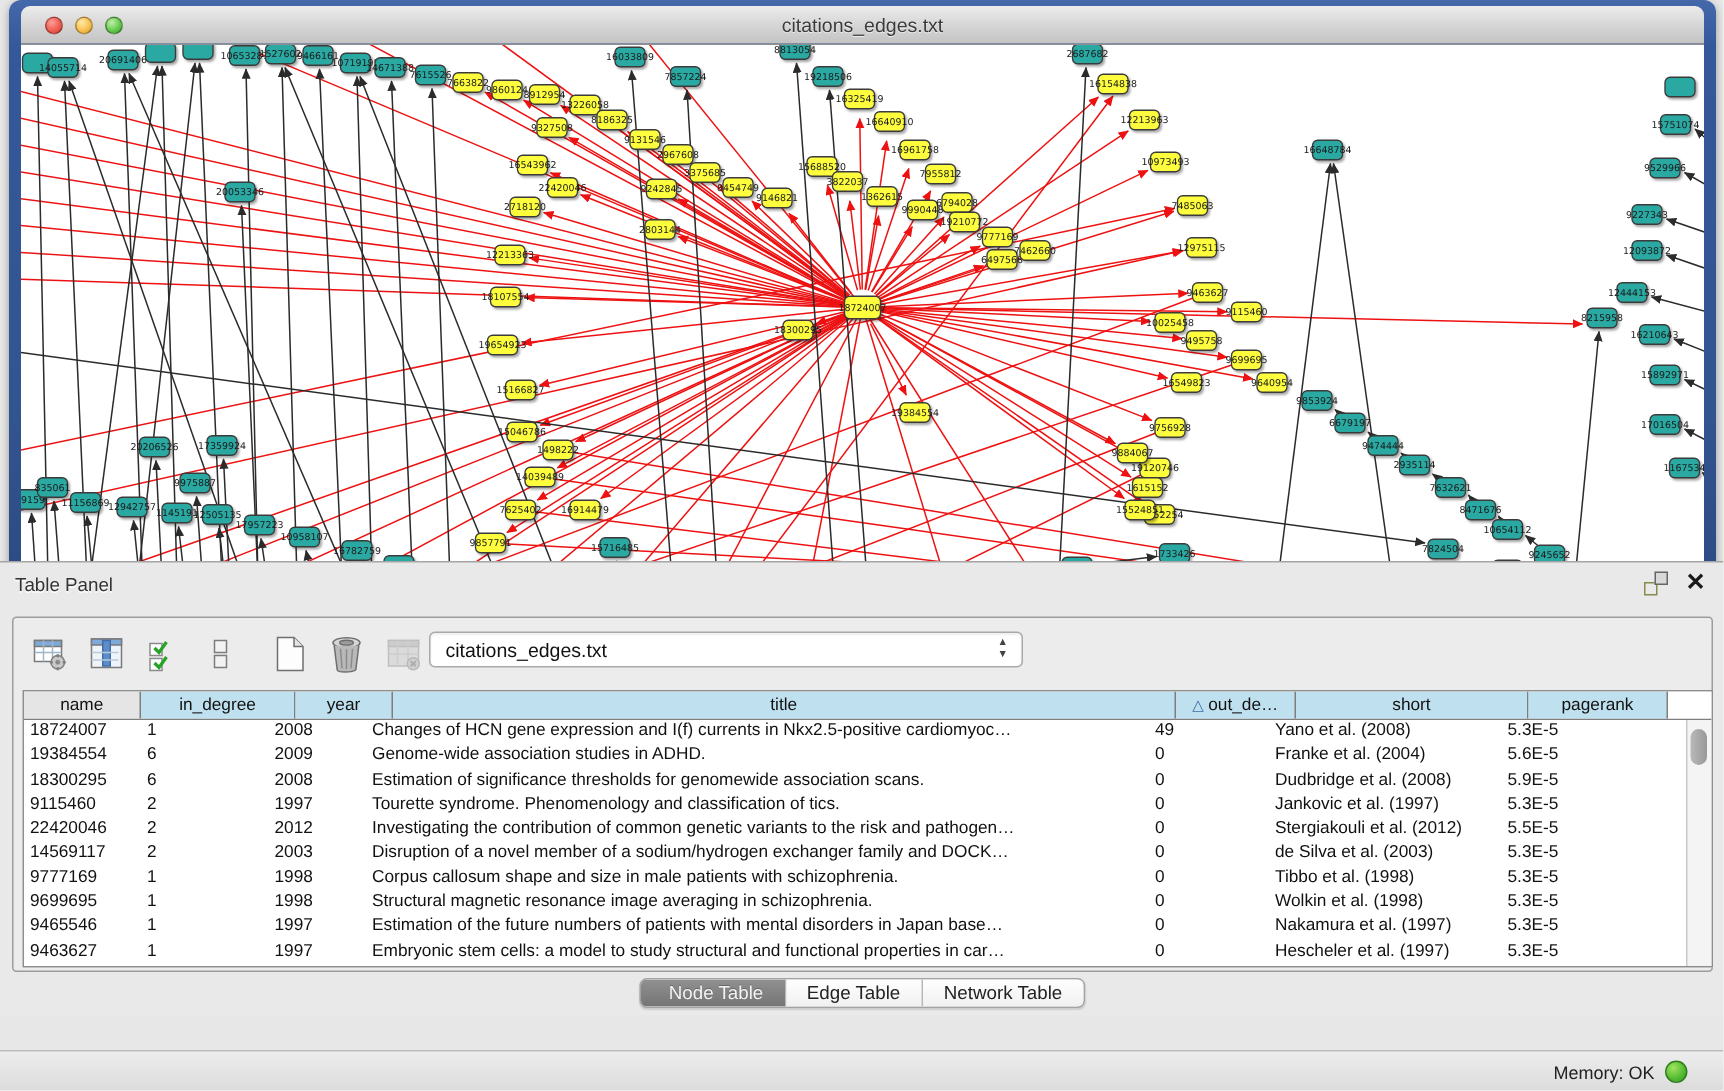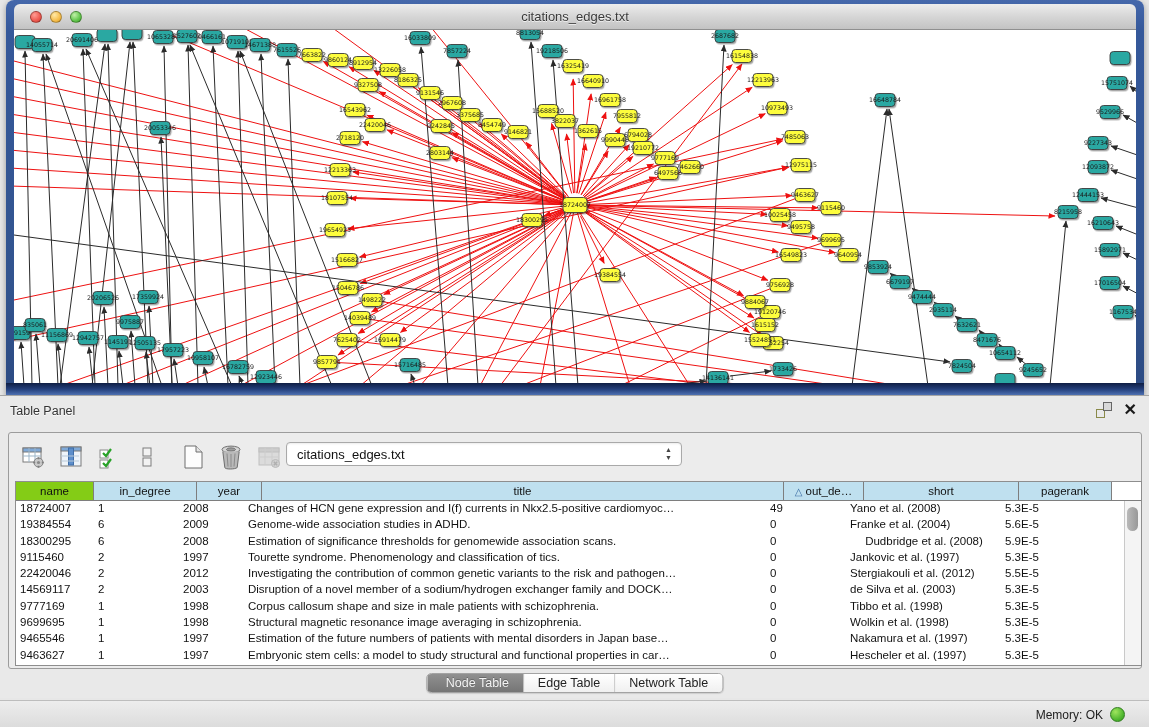--- a/index.html
+++ b/index.html
@@ -19,21 +19,21 @@
     font-size:13px; color:#3a3a3a; text-shadow:0 1px 0 rgba(255,255,255,.7); }
   .lights { position:absolute; left:16px; top:7px; display:flex; gap:8px; }
   .light { width:12px; height:12px; border-radius:50%; border:1px solid rgba(0,0,0,.3); }
   .light.red    { background:radial-gradient(circle at 35% 30%, #ff9d94, #ee5a50 60%, #c93f35); }
   .light.yellow { background:radial-gradient(circle at 35% 30%, #ffe9a8, #f6bd4b 60%, #d59a2b); }
   .light.green  { background:radial-gradient(circle at 35% 30%, #c0f0a8, #62c64c 60%, #3f9c2e); }
   .canvas { position:absolute; left:8px; top:30px; right:8px; bottom:14px; background:#ffffff; overflow:hidden; }
   .canvas svg { display:block; }
 
   
-  .table-panel { position:absolute; left:0; top:395px; width:1149px; height:303px;
+  .table-panel { position:absolute; left:0; top:374px; width:1149px; height:303px;
     background:#e9e9e9; border-top:1px solid #a5a5a5; }
   .panel-title { position:absolute; left:10px; top:8px; font-size:12.5px; color:#333;
     text-shadow:0 1px 0 rgba(255,255,255,.8); }
   .panel-buttons { position:absolute; right:12px; top:6px; display:flex; gap:12px; align-items:center; }
   .float-icon { position:relative; width:16px; height:16px; }
   .float-icon .sq1 { position:absolute; left:0; bottom:0; width:9px; height:9px; border:1.5px solid #8a8a4a; background:#e9e9e9; }
   .float-icon .sq2 { position:absolute; right:0; top:0; width:9px; height:9px; border:1.5px solid #666; background:#d8d8d8; }
   .close-icon { font-size:16px; font-weight:bold; color:#1a1a1a; line-height:16px; cursor:default; }
 
   .tools-container { position:absolute; left:8px; top:36px; width:1134px; height:237px;
@@ -44,21 +44,21 @@
   .network-select { position:absolute; left:277px; top:9px; width:396px; height:24px; background:#fff;
     border:1px solid #a9a9a9; border-radius:4px; font-size:13px; color:#111;
     display:flex; align-items:center; padding-left:10px; box-shadow:inset 0 1px 2px rgba(0,0,0,.08); }
   .select-arrows { position:absolute; right:9px; top:3px; font-size:7px; color:#444; line-height:8px; text-align:center; }
 
   .data-table { position:absolute; left:6px; top:48px; width:1127px; height:185px;
     border:1px solid #8e8e8e; background:#fff; overflow:hidden; }
   .thead { display:flex; height:19px; border-bottom:1px solid #7e7e7e; }
   .th { background:#bfe0ef; border-right:1px solid #7e7e7e; font-size:11.5px; color:#111;
     display:flex; align-items:center; justify-content:center; overflow:hidden; white-space:nowrap; }
-  .th.key { background:#84cc16; }
+  .th.key { background:#e5e5e5; }
   .th .sortmark { color:#3c6ea5; font-size:10px; margin-right:3px; }
   .tbody .tr { display:flex; height:16.3px; font-size:11.5px; color:#111; }
   .tbody .td { padding:1px 3px 0 4px; overflow:hidden; white-space:nowrap; text-overflow:ellipsis; }
   .vscroll { position:absolute; right:0; top:19px; bottom:0; width:17px; background:#f4f4f4; border-left:1px solid #c9c9c9; }
   .vscroll .thumb { position:absolute; left:2px; top:6px; width:11px; height:24px; border-radius:6px;
     background:linear-gradient(90deg,#b9b9b9,#989898); }
 
   .table-tabs { position:absolute; left:50%; transform:translateX(-50%); top:277px; height:20px;
     display:flex; border:1px solid #a3a3a3; border-radius:5px; overflow:hidden; background:#fff;
     box-shadow:0 1px 1px rgba(0,0,0,.12); }
@@ -832,21 +832,21 @@
               <div class="td" style="width: 80px;">0</div>
               <div class="td" style="width: 155px;">Franke et al. (2004)</div>
               <div class="td" style="width: 93px;">5.6E-5</div>
             </div>
             <div class="tr">
               <div class="td" style="width: 78px;">18300295</div>
               <div class="td" style="width: 85px;">6</div>
               <div class="td" style="width: 65px;">2008</div>
               <div class="td" style="width: 522px;">Estimation of significance thresholds for genomewide association scans.</div>
               <div class="td" style="width: 80px;">0</div>
-              <div class="td" style="width: 155px; text-align: center;">Dudbridge et al. (2008)</div>
+              <div class="td" style="width: 155px;">Dudbridge et al. (2008)</div>
               <div class="td" style="width: 93px;">5.9E-5</div>
             </div>
             <div class="tr">
               <div class="td" style="width: 78px;">9115460</div>
               <div class="td" style="width: 85px;">2</div>
               <div class="td" style="width: 65px;">1997</div>
               <div class="td" style="width: 522px;">Tourette syndrome. Phenomenology and classification of tics.</div>
               <div class="td" style="width: 80px;">0</div>
               <div class="td" style="width: 155px;">Jankovic et al. (1997)</div>
               <div class="td" style="width: 93px;">5.3E-5</div>

